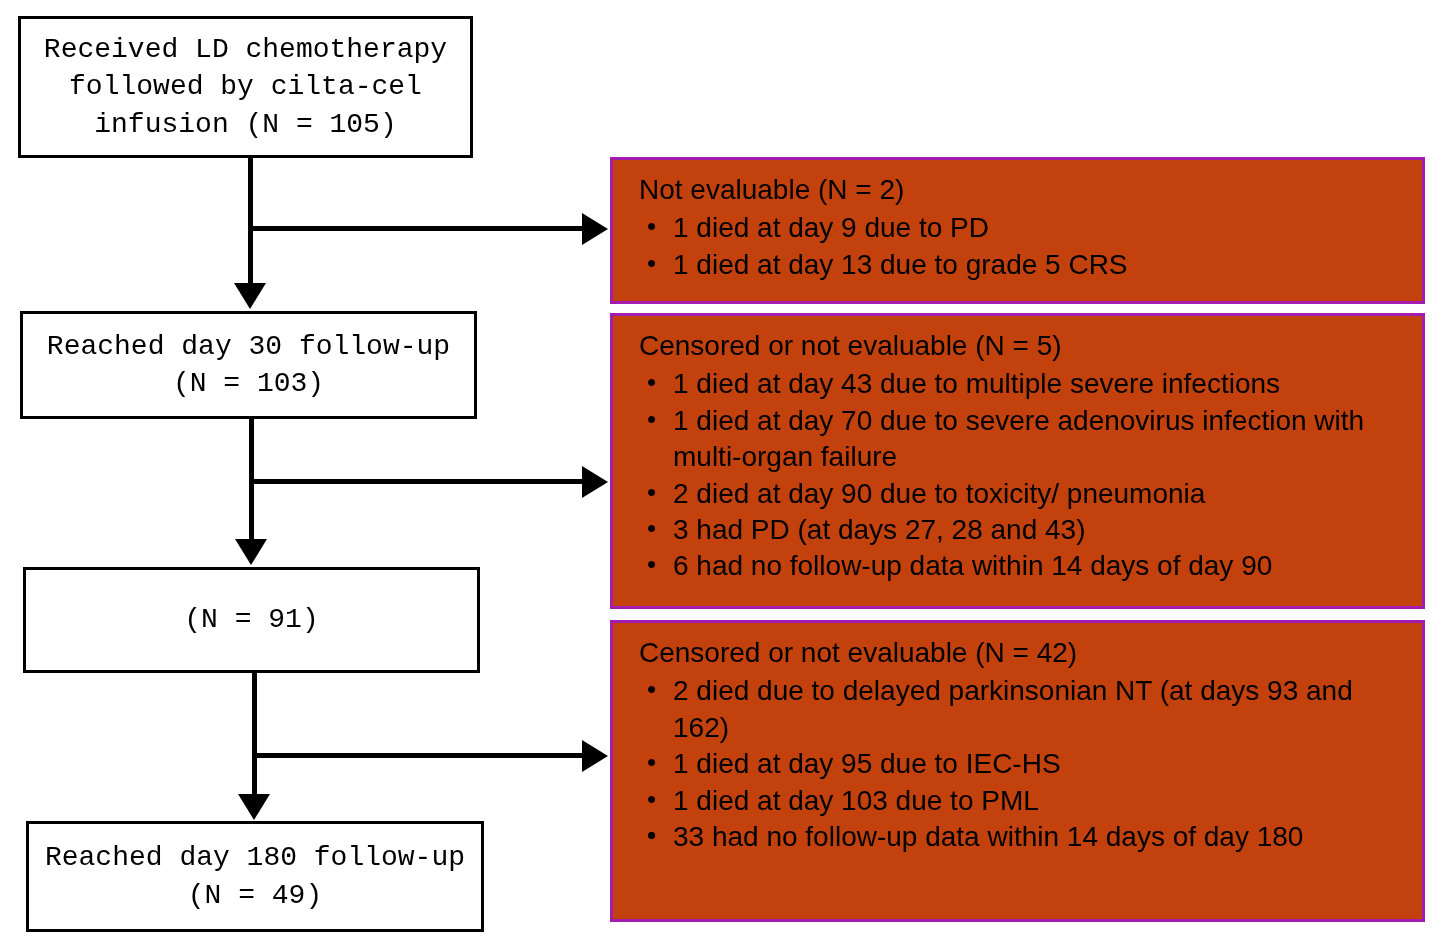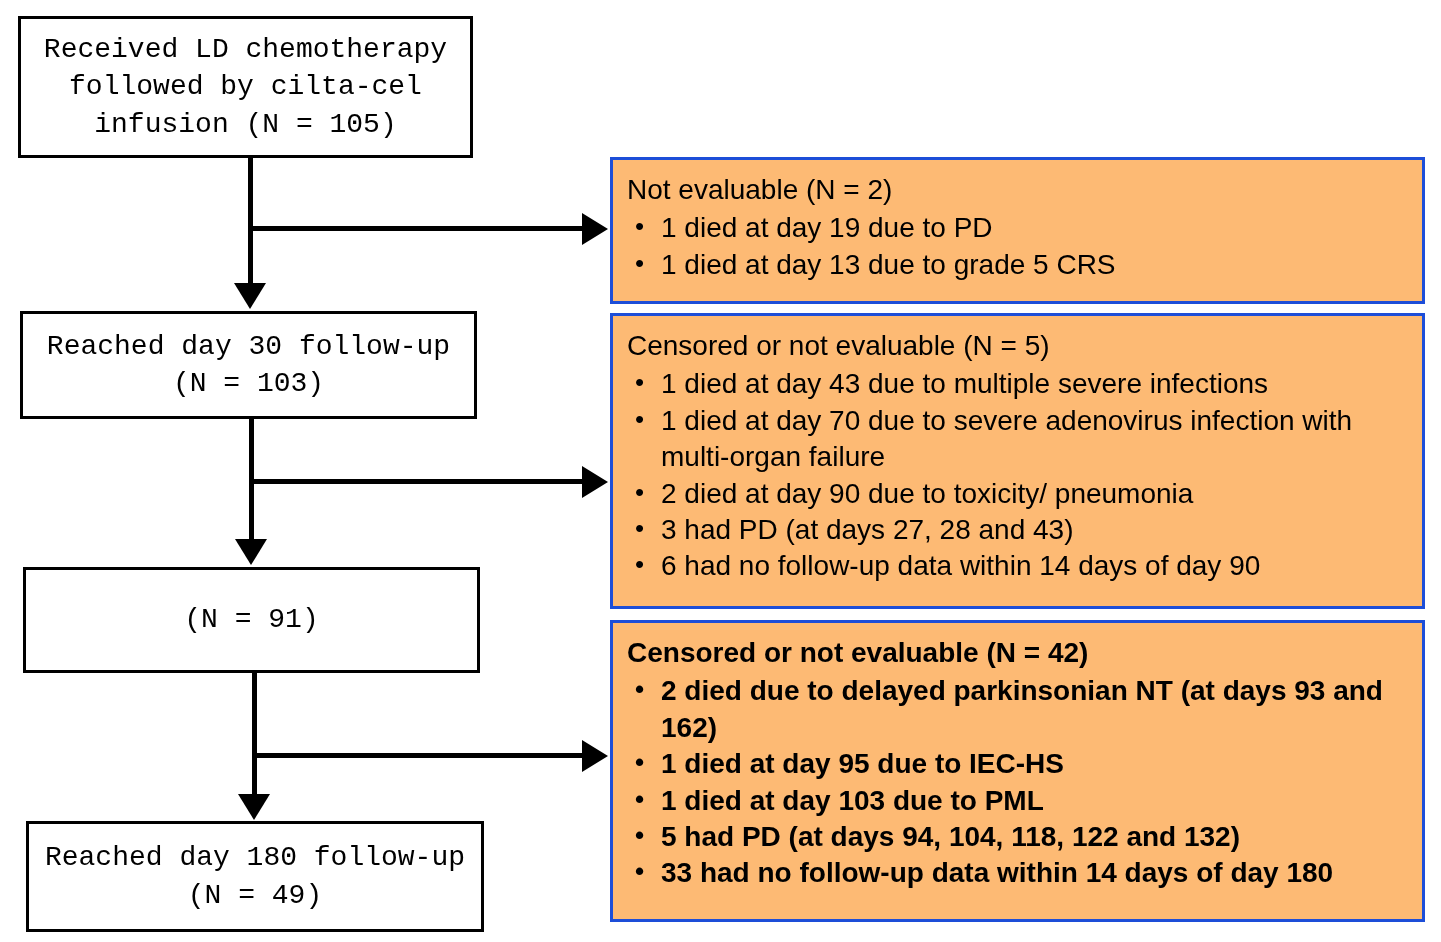--- a/index.html
+++ b/index.html
@@ -32,26 +32,26 @@
     text-align: center;
     font-size: 28px;
     line-height: 1.33;
     font-family: Liberation Mono, monospace;
   }
   .node .line { display: block; white-space: nowrap; }
 
   .side {
     position: absolute;
     box-sizing: border-box;
-    border: 3px solid #1d4ed8;
-    background: #fdba74;
+    border: 3px solid #a21caf;
+    background: #c2410c;
     text-align: left;
     font-size: 28px;
     line-height: 1.30;
-    padding: 12px 14px 10px 14px;
+    padding: 12px 14px 10px 26px;
   }
   .side .heading {
     display: block;
     margin: 0 0 2px 0;
     white-space: nowrap;
   }
   .side ul {
     list-style: none;
     margin: 0;
     padding: 0;
@@ -135,21 +135,21 @@
   <div class="vline" style="left:252px; top:673px; height:124px;"></div>
   <div class="arrow-down" style="left:238px; top:794px;"></div>
   <div class="hline" style="left:252px; top:753px; width:333px;"></div>
   <div class="arrow-right" style="left:582px; top:740px;"></div>
 
   <div class="side" style="left:610px; top:157px; width:815px; height:147px;">
     <span class="heading">Not evaluable (N = 2)</span>
     <ul>
       <li>
         <span class="bullet">•</span>
-        <span>1 died at day 19 due to PD</span>
+        <span>1 died at day 9 due to PD</span>
       </li>
       <li>
         <span class="bullet">•</span>
         <span>1 died at day 13 due to grade 5 CRS</span>
       </li>
     </ul>
   </div>
 
   <div class="side" style="left:610px; top:313px; width:815px; height:296px;">
     <span class="heading">Censored or not evaluable (N = 5)</span>
@@ -170,38 +170,37 @@
         <span class="bullet">•</span>
         <span>3 had PD (at days 27, 28 and 43)</span>
       </li>
       <li>
         <span class="bullet">•</span>
         <span>6 had no follow-up data within 14 days of day 90</span>
       </li>
     </ul>
   </div>
 
-  <div class="side" style="left:610px; top:620px; width:815px; height:302px;font-weight:bold;">
+  <div class="side" style="left:610px; top:620px; width:815px; height:302px;">
     <span class="heading">Censored or not evaluable (N = 42)</span>
     <ul>
       <li>
         <span class="bullet">•</span>
         <span>2 died due to delayed parkinsonian NT (at days 93 and 162)</span>
       </li>
       <li>
         <span class="bullet">•</span>
         <span>1 died at day 95 due to IEC-HS</span>
       </li>
       <li>
         <span class="bullet">•</span>
         <span>1 died at day 103 due to PML</span>
       </li>
       <li>
         <span class="bullet">•</span>
-        <span>5 had PD (at days 94, 104, 118, 122 and 132)</span>
       </li>
       <li>
         <span class="bullet">•</span>
         <span>33 had no follow-up data within 14 days of day 180</span>
       </li>
     </ul>
   </div>
 
 </div>
 

